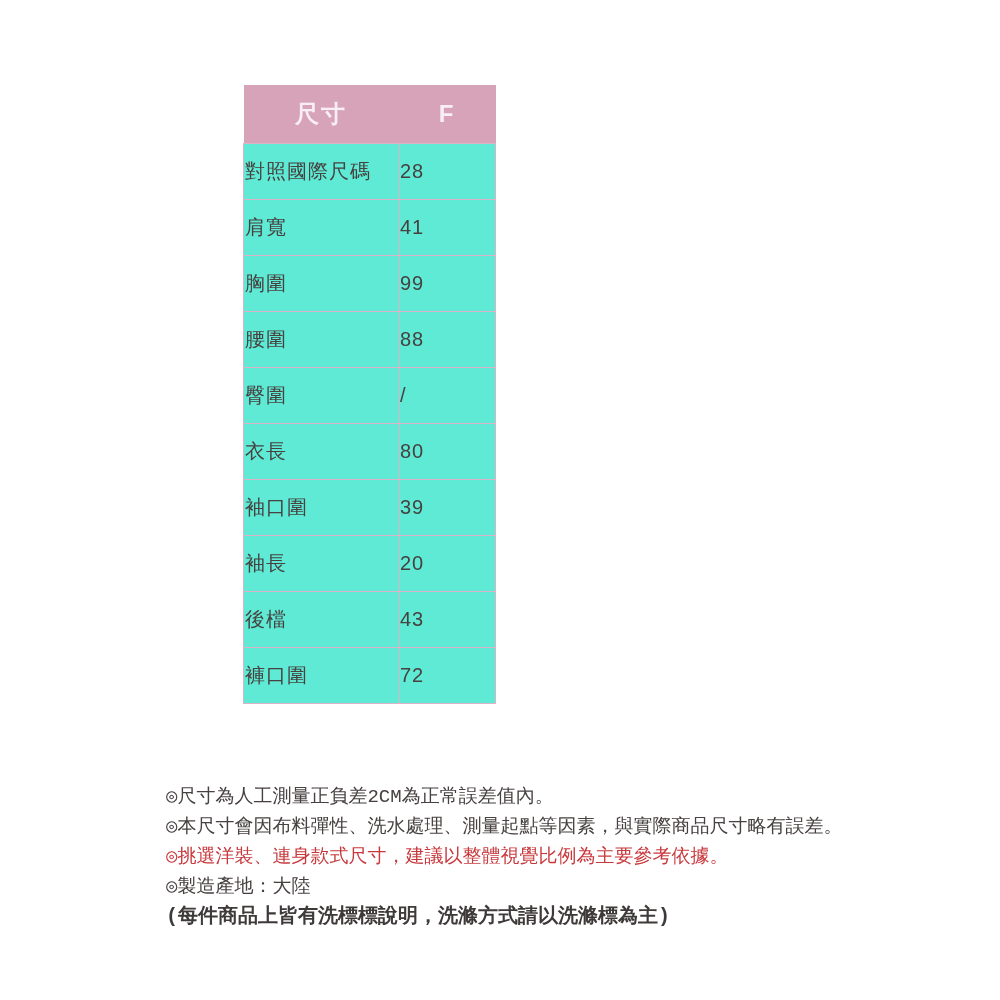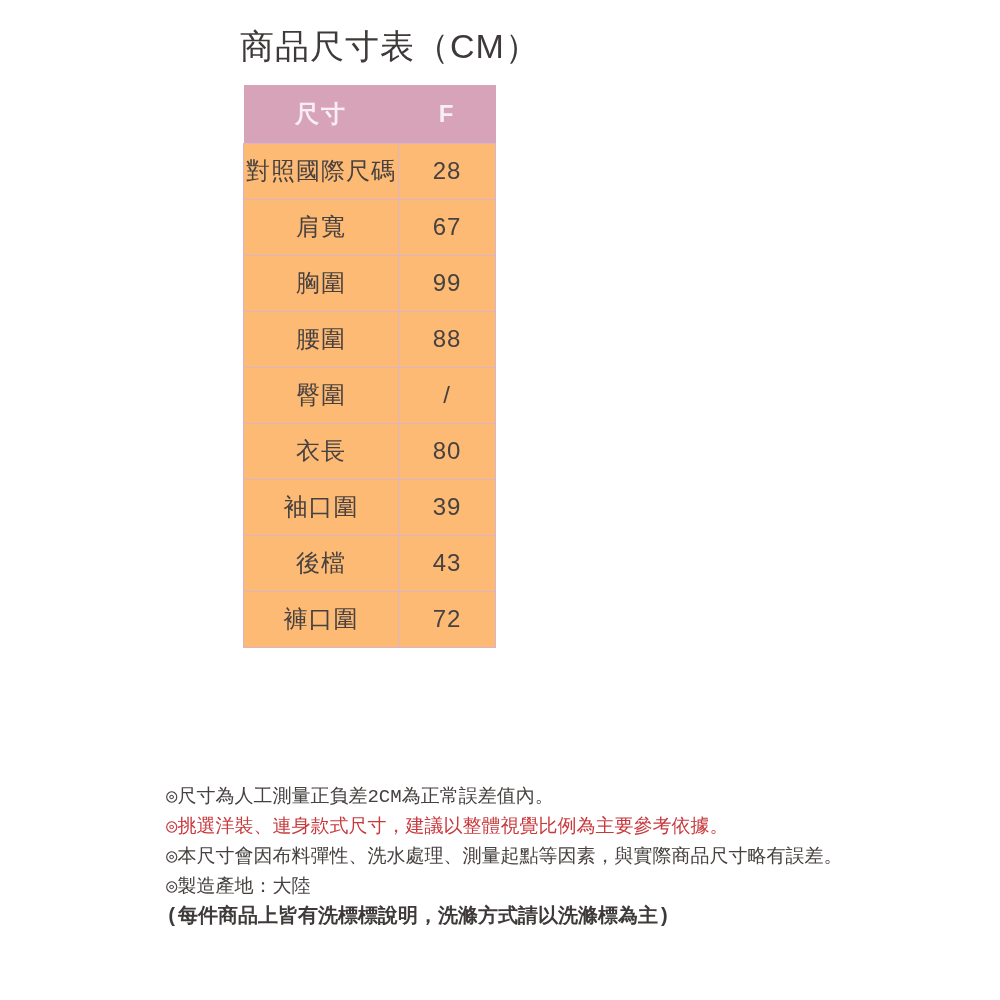--- a/index.html
+++ b/index.html
@@ -46,25 +46,24 @@
     font-weight:bold;
     font-size:24px;
     height:58px;
     border:none;
     letter-spacing:2px;
   }
   .size-table th.col-label{width:155px;}
   .size-table th.col-value{width:97px;}
   .size-table td{
     border:1.5px solid var(--pink-border);
-    background:#fdba74;
+    background:#5eead4;
     height:56px;
-    text-align:center;
     vertical-align:middle;
-    font-size:24px;
+    font-size:20px;
     color:#474140;
     letter-spacing:1px;
   }
   .notes{
     position:absolute;
     left:166px;
     top:782px;
     width:720px;
   }
   .note{
@@ -76,37 +75,36 @@
     font-family:Liberation Mono, monospace;
   }
   .note--red{color:var(--red);}
   .note--bold{font-weight:bold;font-size:20px;color:#3e3a39;}
 </style>
 </head>
 <body>
 
 <div class="page">
 
-  <h1 class="page-title">商品尺寸表（CM）</h1>
 
   <table class="size-table">
     <thead>
       <tr>
         <th class="col-label">尺寸</th>
         <th class="col-value">F</th>
       </tr>
     </thead>
     <tbody>
         <tr>
           <td>對照國際尺碼</td>
           <td>28</td>
         </tr>
         <tr>
           <td>肩寬</td>
-          <td>67</td>
+          <td>41</td>
         </tr>
         <tr>
           <td>胸圍</td>
           <td>99</td>
         </tr>
         <tr>
           <td>腰圍</td>
           <td>88</td>
         </tr>
         <tr>
@@ -115,31 +113,35 @@
         </tr>
         <tr>
           <td>衣長</td>
           <td>80</td>
         </tr>
         <tr>
           <td>袖口圍</td>
           <td>39</td>
         </tr>
         <tr>
+          <td>袖長</td>
+          <td>20</td>
+        </tr>
+        <tr>
           <td>後檔</td>
           <td>43</td>
         </tr>
         <tr>
           <td>褲口圍</td>
           <td>72</td>
         </tr>
       </tbody>
   </table>
 
   <div class="notes">
       <p class="note">◎尺寸為人工測量正負差2CM為正常誤差值內。</p>
+      <p class="note">◎本尺寸會因布料彈性、洗水處理、測量起點等因素，與實際商品尺寸略有誤差。</p>
       <p class="note note--red">◎挑選洋裝、連身款式尺寸，建議以整體視覺比例為主要參考依據。</p>
-      <p class="note">◎本尺寸會因布料彈性、洗水處理、測量起點等因素，與實際商品尺寸略有誤差。</p>
       <p class="note">◎製造產地：大陸</p>
       <p class="note note--bold">(每件商品上皆有洗標標說明，洗滌方式請以洗滌標為主)</p>
     </div>
 
 </div>
 
 </body></html>

